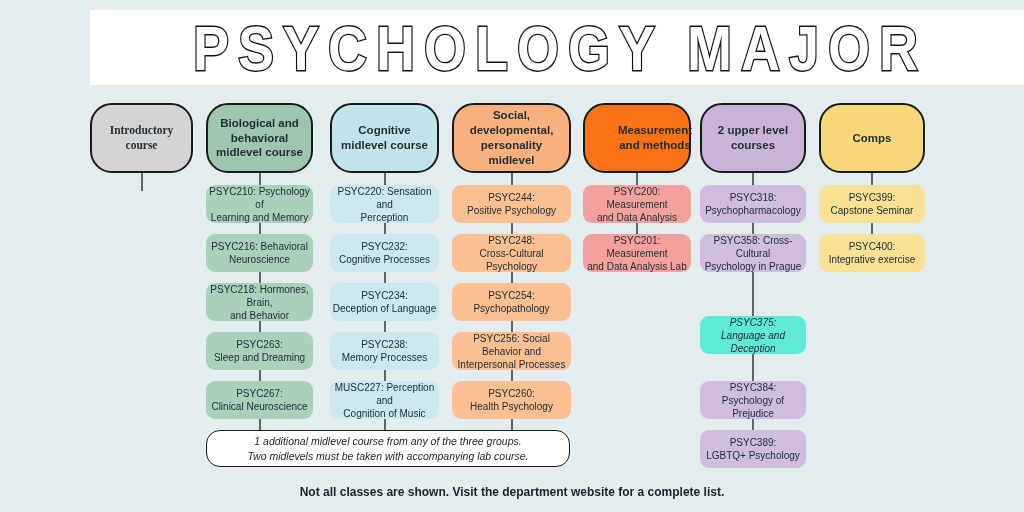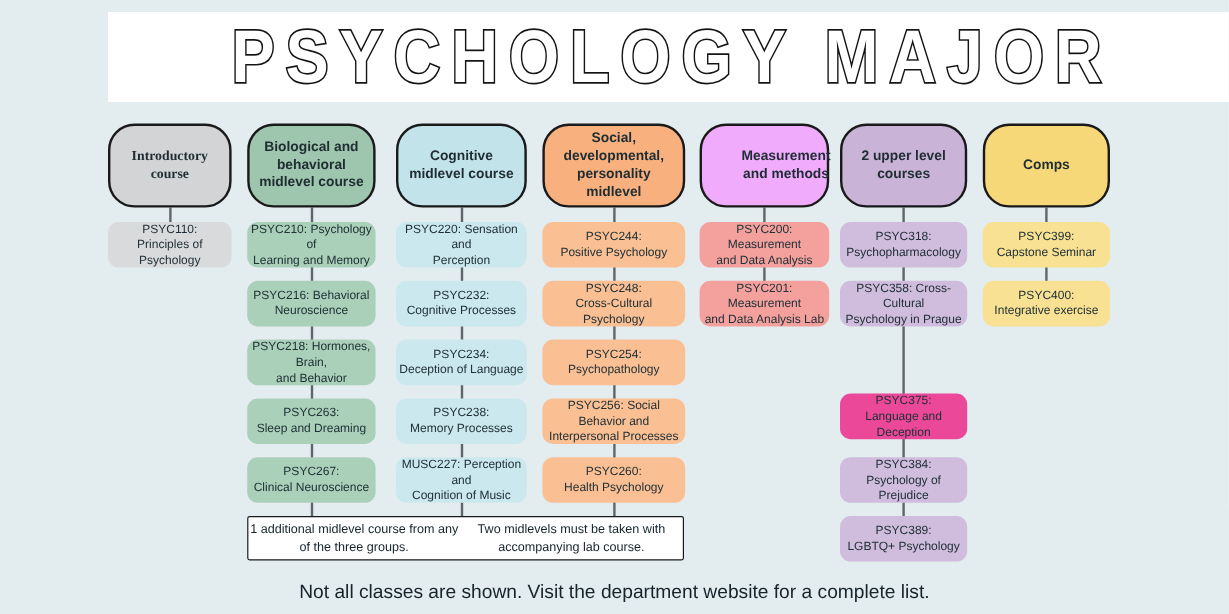--- a/index.html
+++ b/index.html
@@ -18,42 +18,40 @@
               border:2px solid #1a1a1a;border-radius:22px;z-index:1;
               display:flex;align-items:center;justify-content:center;text-align:center;
               font-weight:700;font-size:11.5px;line-height:1.3;color:#1f2d33;
               white-space:pre-line;padding:0 4px;}
   .course-box{position:absolute;left:0;right:0;height:38px;border-radius:9px;z-index:1;
               display:flex;align-items:center;justify-content:center;text-align:center;
               font-size:10px;line-height:1.3;color:#203137;white-space:pre-line;padding:0 2px;
               box-sizing:border-box;}
 
   #note-box{position:absolute;left:206px;top:430px;width:364px;height:37px;box-sizing:border-box;
-            background:#ffffff;border:1.5px solid #1a1a1a;border-radius:2px;z-index:2;
-            display:flex;align-items:center;justify-content:center;
-            font-size:10.5px;line-height:1.35;color:#16242b;text-align:center;}
+            background:#ffffff;border:1.5px solid #1a1a1a;border-radius:14px;z-index:2;
+            display:flex;flex-direction:column;align-items:center;justify-content:center;
+            font-size:10.5px;line-height:1.35;color:#16242b;text-align:center;font-style:italic;}
 
   #footer{position:absolute;left:0;right:0;top:485px;text-align:center;
-          font-weight:400;font-size:16px;color:#16242b;}
+          font-weight:700;font-size:12px;color:#16242b;}
 </style>
 </head>
 <body>
 
 <div id="stage">
   <div id="banner">
     <div id="title">PSYCHOLOGY MAJOR</div>
   </div>
 
   <div id="columns">
       <div class="column" style="left: 90px; width: 103px; height: 370px;">
         <div class="connector" style="top: 70px; height: 18px; background: rgb(95, 101, 104);"></div>
         <div class="header-box" style="background: rgb(211, 212, 213); font-family: Liberation Serif, serif;">Introductory
 course</div>
-        <div class="course-box" style="top: 82px; background: rgb(217, 218, 220);">PSYC110:
-Principles of Psychology</div>
       </div>
       <div class="column" style="left: 206px; width: 107px; height: 370px;">
         <div class="connector" style="top: 70px; height: 261px; background: rgb(95, 101, 104);"></div>
         <div class="header-box" style="background: rgb(158, 197, 173);">Biological and
 behavioral
 midlevel course</div>
         <div class="course-box" style="top: 82px; background: rgb(171, 208, 186);">PSYC210: Psychology of
 Learning and Memory</div>
         <div class="course-box" style="top: 131px; background: rgb(171, 208, 186);">PSYC216: Behavioral
 Neuroscience</div>
@@ -90,36 +88,36 @@
 Cross-Cultural Psychology</div>
         <div class="course-box" style="top: 180px; background: rgb(250, 191, 147);">PSYC254:
 Psychopathology</div>
         <div class="course-box" style="top: 229px; background: rgb(250, 191, 147);">PSYC256: Social Behavior and
 Interpersonal Processes</div>
         <div class="course-box" style="top: 278px; background: rgb(250, 191, 147);">PSYC260:
 Health Psychology</div>
       </div>
       <div class="column" style="left: 583px; width: 108px; height: 370px;">
         <div class="connector" style="top: 70px; height: 67px; background: rgb(95, 101, 104);"></div>
-        <div class="header-box" style="background: #f0abfc; padding-left: 40px;">Measurement
+        <div class="header-box" style="background: #f97316; padding-left: 40px;">Measurement
 and methods</div>
         <div class="course-box" style="top: 82px; background: rgb(244, 161, 158);">PSYC200: Measurement
 and Data Analysis</div>
         <div class="course-box" style="top: 131px; background: rgb(244, 161, 158);">PSYC201: Measurement
 and Data Analysis Lab</div>
       </div>
       <div class="column" style="left: 700px; width: 106px; height: 370px;">
         <div class="connector" style="top: 70px; height: 263px; background: rgb(95, 101, 104);"></div>
         <div class="header-box" style="background: rgb(201, 179, 215);">2 upper level
 courses</div>
         <div class="course-box" style="top: 82px; background: rgb(208, 188, 220);">PSYC318:
 Psychopharmacology</div>
         <div class="course-box" style="top: 131px; background: rgb(208, 188, 220);">PSYC358: Cross-Cultural
 Psychology in Prague</div>
-        <div class="course-box" style="top: 225px; background: #ec4899;">PSYC375:
+        <div class="course-box" style="top: 213px; background: #5eead4; font-style: italic;">PSYC375:
 Language and Deception</div>
         <div class="course-box" style="top: 278px; background: rgb(208, 188, 220);">PSYC384:
 Psychology of Prejudice</div>
         <div class="course-box" style="top: 327px; background: rgb(208, 188, 220);">PSYC389:
 LGBTQ+ Psychology</div>
       </div>
       <div class="column" style="left: 819px; width: 106px; height: 370px;">
         <div class="connector" style="top: 70px; height: 67px; background: rgb(95, 101, 104);"></div>
         <div class="header-box" style="background: rgb(246, 216, 121);">Comps</div>
         <div class="course-box" style="top: 82px; background: rgb(248, 225, 146);">PSYC399:

